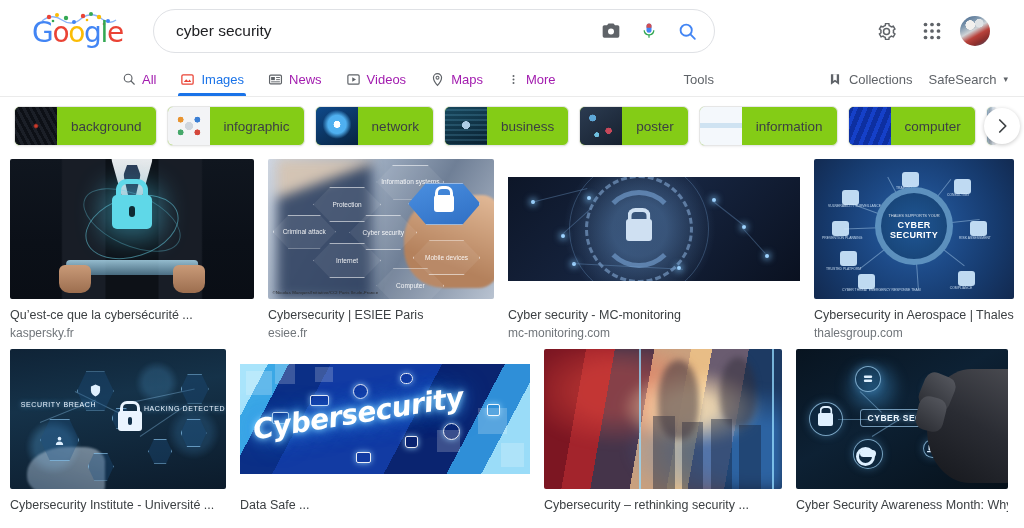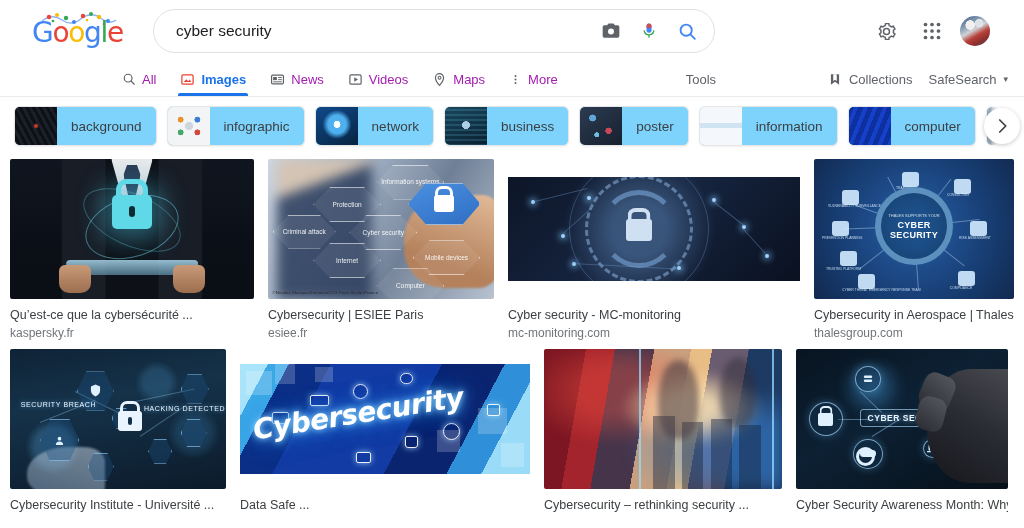--- a/index.html
+++ b/index.html
@@ -124,21 +124,21 @@
     align-items: center;
     gap: 6px;
     height: 34px;
     padding: 0 12px;
     cursor: pointer;
     position: relative;
     color: #a21caf;
     white-space: nowrap;
   }
   .nav-tab:first-child { padding-left: 0; }
-  .nav-tab.active { color: #1a73e8; font-weight: bold; }
+  .nav-tab.active { color: #1a73e8; }
   .nav-tab.active::after {
     content: "";
     position: absolute;
     left: 10px; right: 10px; bottom: 0;
     height: 3px;
     background: #1a73e8;
     border-radius: 2px 2px 0 0;
   }
   .nav-tools {
     margin-left: 104px;
@@ -171,21 +171,21 @@
     display: flex;
     gap: 10px;
     align-items: center;
   }
   .chip {
     height: 40px;
     display: flex;
     align-items: center;
     border: 1px solid #e6e6e6;
     border-radius: 6px;
-    background: #7dd3fc;
+    background: #84cc16;
     overflow: hidden;
     cursor: pointer;
     flex: 0 0 auto;
     box-shadow: 0 1px 2px rgba(60,64,67,.08);
   }
   .chip-thumb {
     width: 42px; height: 40px;
     flex: 0 0 auto;
     background-size: cover;
     background-position: center;

